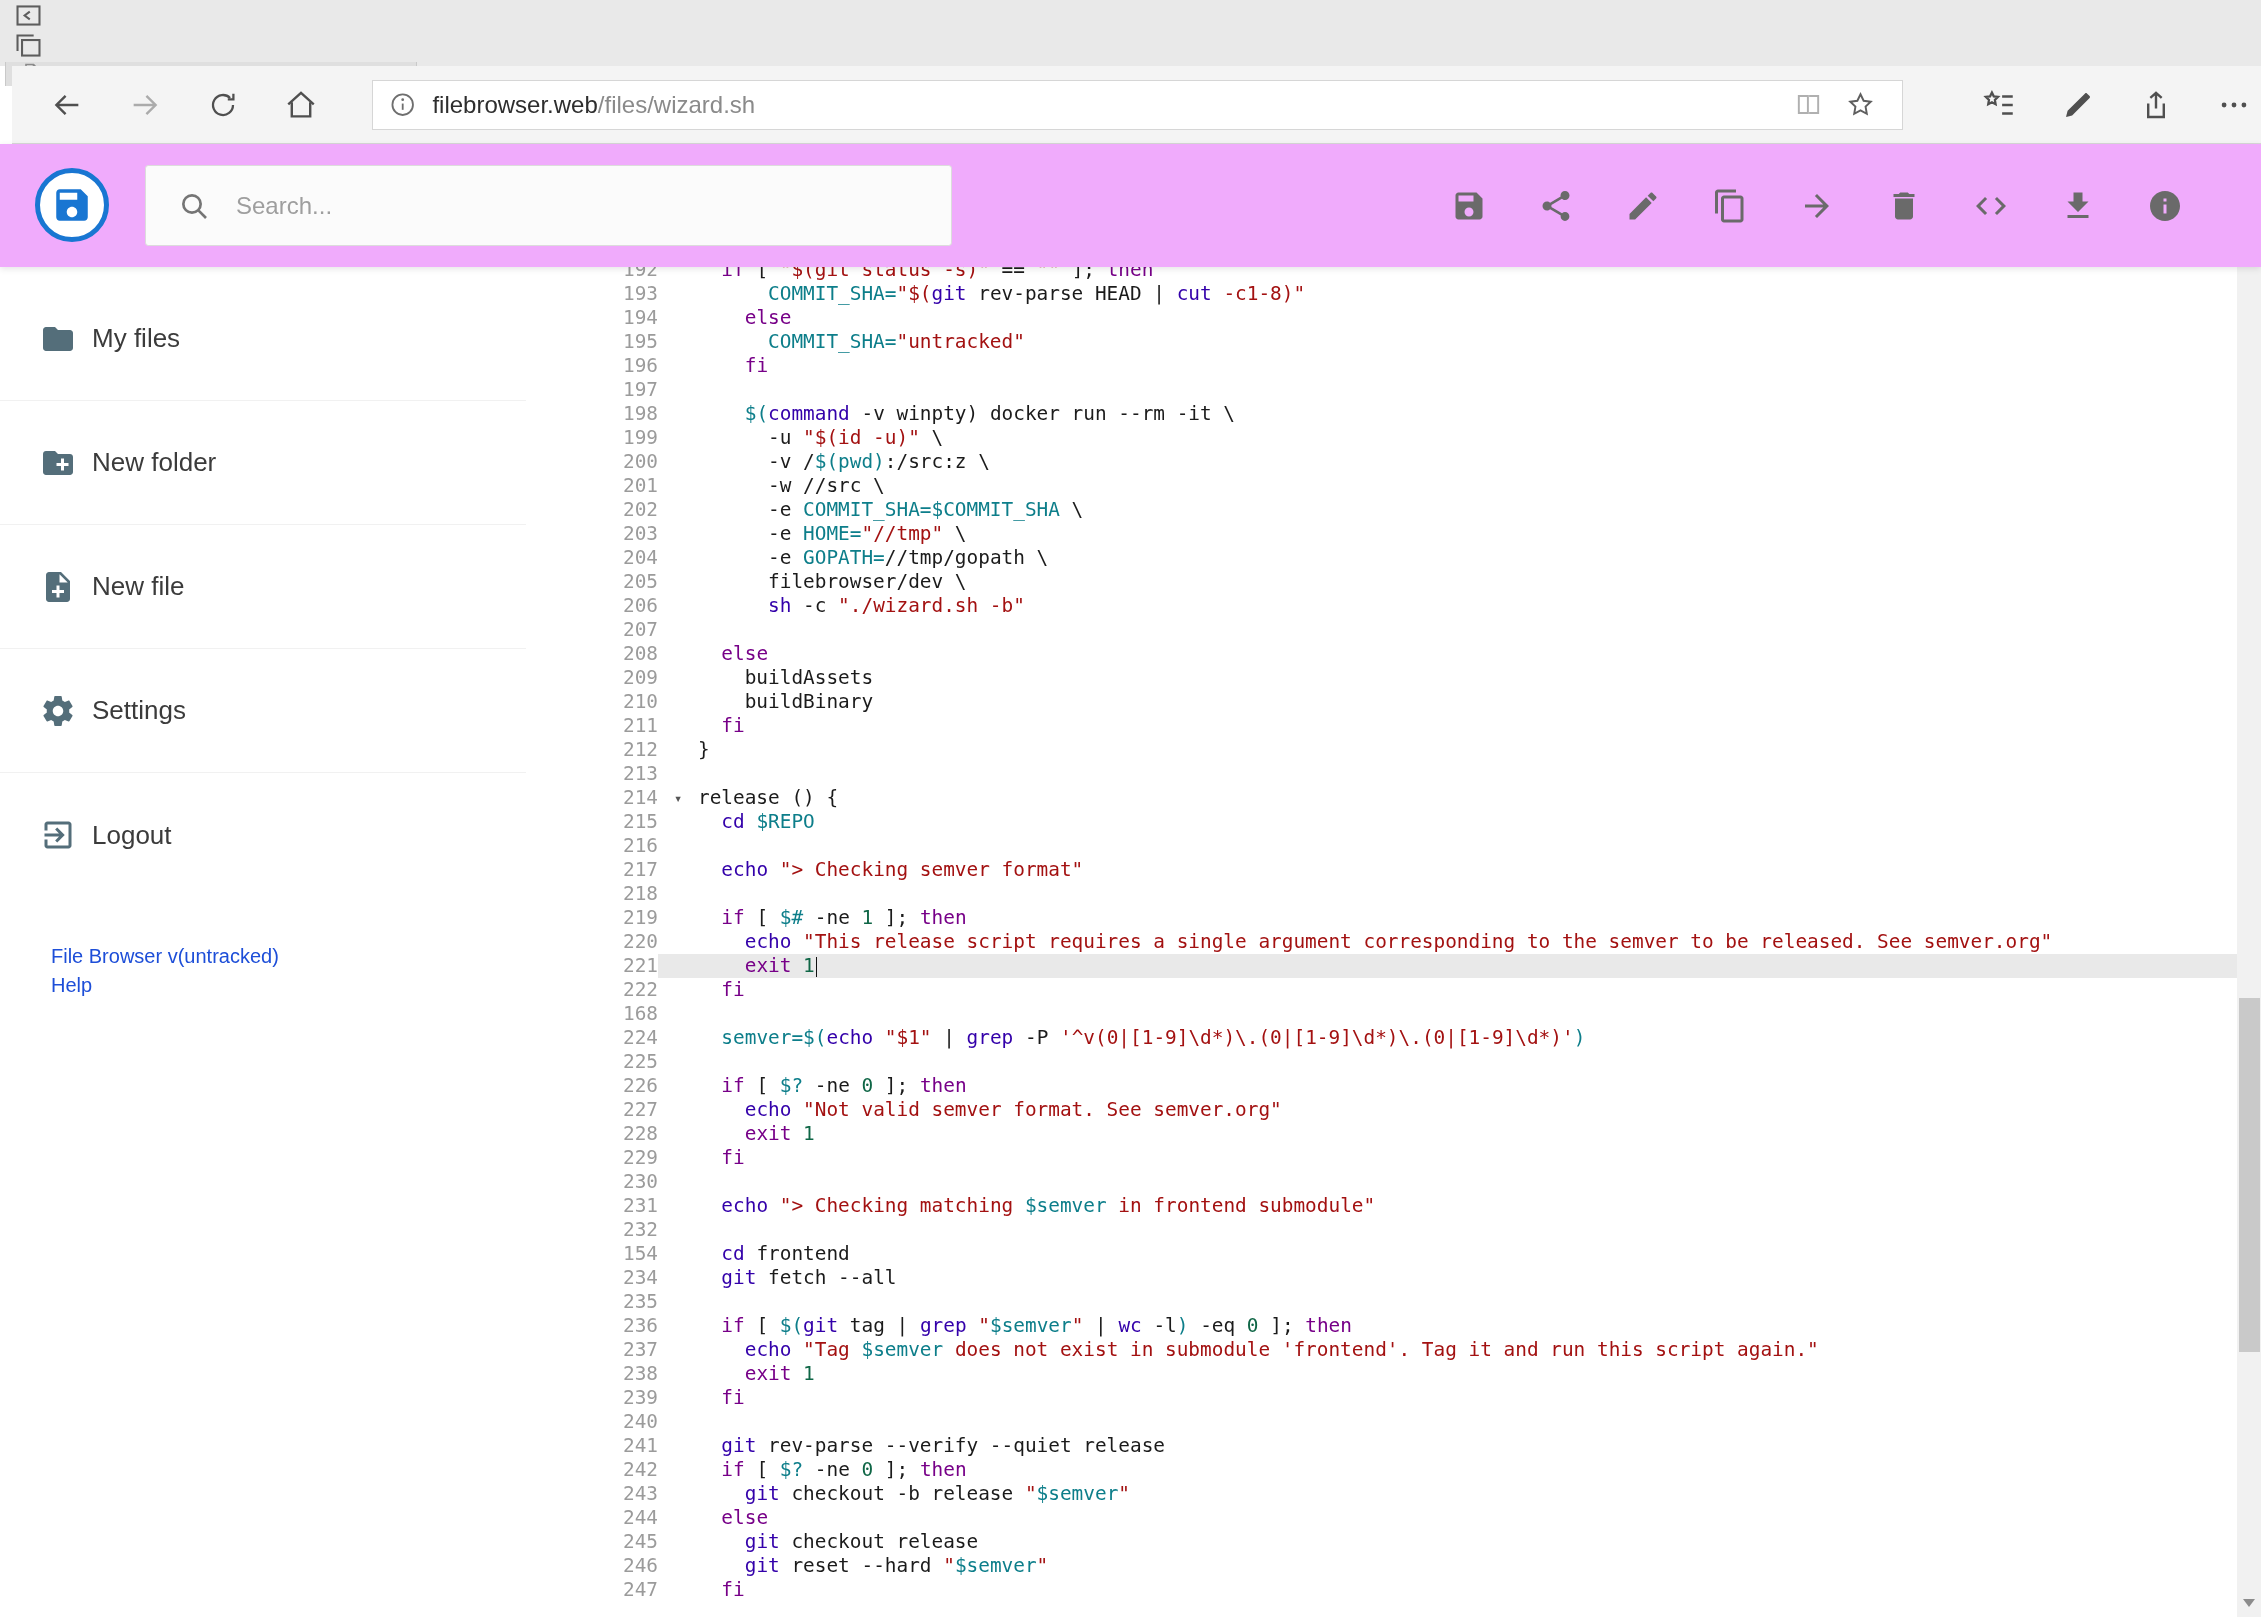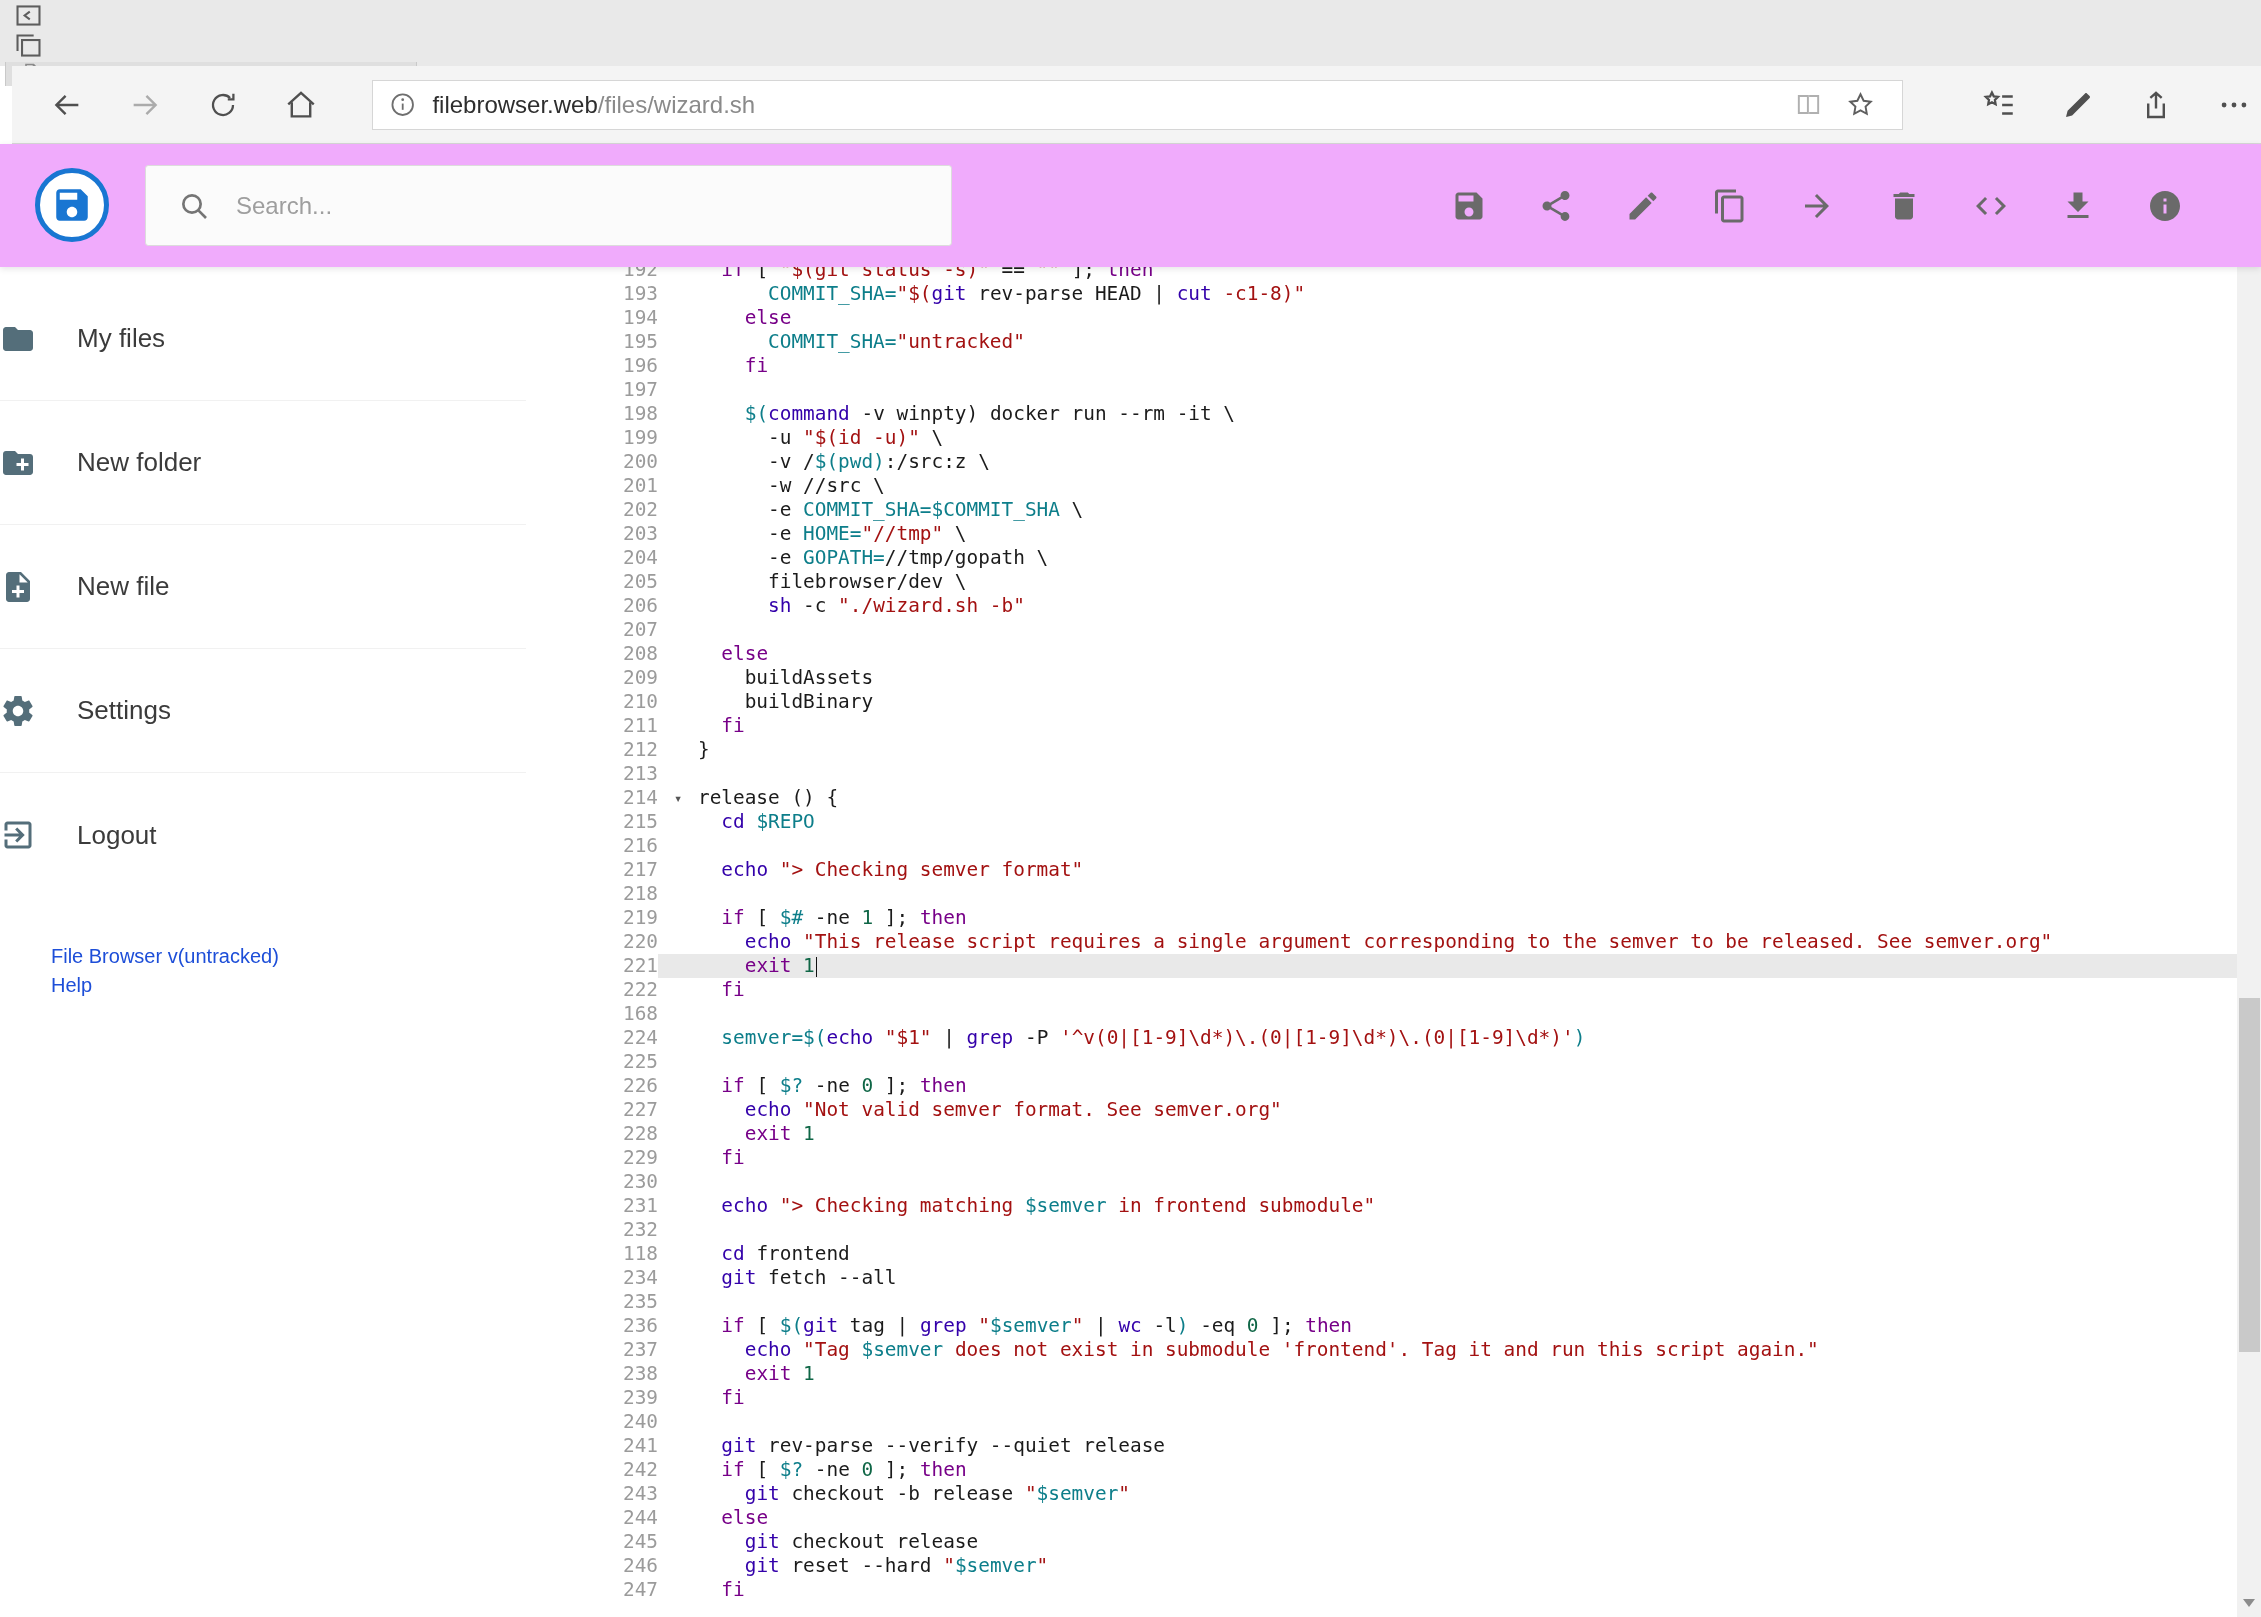--- a/index.html
+++ b/index.html
@@ -60,21 +60,21 @@
   }
   .searchbox input::placeholder{color:#9e9e9e;}
   .actions{
     position:absolute;right:78px;top:0;height:123px;display:flex;align-items:center;gap:51px;
   }
   .act-btn{width:36px;height:36px;display:flex;align-items:center;justify-content:center;}
   
   .sidebar{position:absolute;left:0;top:266px;width:526px;bottom:0;background:#fff;}
   .side-items{padding-top:11.3px;}
   .side-item{
-    height:124px;display:flex;align-items:center;gap:41px;
+    height:124px;display:flex;align-items:center;padding-left:40px;gap:16px;
     border-bottom:0.8px solid #f1f1f1;cursor:pointer;box-sizing:border-box;
   }
   .side-item:last-child{border-bottom:none;}
   .side-label{font-size:26px;color:#3b3b3b;}
   .side-footer{margin:45px 0 0 51px;font-size:20px;color:#1d4ed8;line-height:29px;}
   
   .editor{
     position:absolute;left:526px;top:266px;right:24px;bottom:0;background:#fff;overflow:hidden;
   }
   .cm-content{margin-top:-8px;}
@@ -366,21 +366,21 @@
       <div class="cm-row"><span class="cm-num">168</span><span class="cm-fold"></span><span class="cm-code"></span></div>
       <div class="cm-row"><span class="cm-num">224</span><span class="cm-fold"></span><span class="cm-code"><span class="tk-p">  </span><span class="tk-d">semver=</span><span class="tk-d">$(</span><span class="tk-b">echo</span><span class="tk-p"> </span><span class="tk-s">"$1"</span><span class="tk-p"> | </span><span class="tk-b">grep</span><span class="tk-p"> -P </span><span class="tk-s">'^v(0|[1-9]\d*)\.(0|[1-9]\d*)\.(0|[1-9]\d*)'</span><span class="tk-d">)</span></span></div>
       <div class="cm-row"><span class="cm-num">225</span><span class="cm-fold"></span><span class="cm-code"></span></div>
       <div class="cm-row"><span class="cm-num">226</span><span class="cm-fold"></span><span class="cm-code"><span class="tk-p">  </span><span class="tk-k">if</span><span class="tk-p"> [ </span><span class="tk-d">$?</span><span class="tk-p"> -ne </span><span class="tk-n">0</span><span class="tk-p"> ]; </span><span class="tk-k">then</span></span></div>
       <div class="cm-row"><span class="cm-num">227</span><span class="cm-fold"></span><span class="cm-code"><span class="tk-p">    </span><span class="tk-b">echo</span><span class="tk-p"> </span><span class="tk-s">"Not valid semver format. See semver.org"</span></span></div>
       <div class="cm-row"><span class="cm-num">228</span><span class="cm-fold"></span><span class="cm-code"><span class="tk-p">    </span><span class="tk-k">exit</span><span class="tk-p"> </span><span class="tk-n">1</span></span></div>
       <div class="cm-row"><span class="cm-num">229</span><span class="cm-fold"></span><span class="cm-code"><span class="tk-p">  </span><span class="tk-k">fi</span></span></div>
       <div class="cm-row"><span class="cm-num">230</span><span class="cm-fold"></span><span class="cm-code"></span></div>
       <div class="cm-row"><span class="cm-num">231</span><span class="cm-fold"></span><span class="cm-code"><span class="tk-p">  </span><span class="tk-b">echo</span><span class="tk-p"> </span><span class="tk-s">"&gt; Checking matching </span><span class="tk-d">$semver</span><span class="tk-s"> in frontend submodule"</span></span></div>
       <div class="cm-row"><span class="cm-num">232</span><span class="cm-fold"></span><span class="cm-code"></span></div>
-      <div class="cm-row"><span class="cm-num">118</span><span class="cm-fold"></span><span class="cm-code"><span class="tk-p">  </span><span class="tk-b">cd</span><span class="tk-p"> frontend</span></span></div>
+      <div class="cm-row"><span class="cm-num">154</span><span class="cm-fold"></span><span class="cm-code"><span class="tk-p">  </span><span class="tk-b">cd</span><span class="tk-p"> frontend</span></span></div>
       <div class="cm-row"><span class="cm-num">234</span><span class="cm-fold"></span><span class="cm-code"><span class="tk-p">  </span><span class="tk-b">git</span><span class="tk-p"> fetch --all</span></span></div>
       <div class="cm-row"><span class="cm-num">235</span><span class="cm-fold"></span><span class="cm-code"></span></div>
       <div class="cm-row"><span class="cm-num">236</span><span class="cm-fold"></span><span class="cm-code"><span class="tk-p">  </span><span class="tk-k">if</span><span class="tk-p"> [ </span><span class="tk-d">$(</span><span class="tk-b">git</span><span class="tk-p"> tag | </span><span class="tk-b">grep</span><span class="tk-p"> </span><span class="tk-s">"</span><span class="tk-d">$semver</span><span class="tk-s">"</span><span class="tk-p"> | </span><span class="tk-b">wc</span><span class="tk-p"> -l</span><span class="tk-d">)</span><span class="tk-p"> -eq </span><span class="tk-n">0</span><span class="tk-p"> ]; </span><span class="tk-k">then</span></span></div>
       <div class="cm-row"><span class="cm-num">237</span><span class="cm-fold"></span><span class="cm-code"><span class="tk-p">    </span><span class="tk-b">echo</span><span class="tk-p"> </span><span class="tk-s">"Tag </span><span class="tk-d">$semver</span><span class="tk-s"> does not exist in submodule 'frontend'. Tag it and run this script again."</span></span></div>
       <div class="cm-row"><span class="cm-num">238</span><span class="cm-fold"></span><span class="cm-code"><span class="tk-p">    </span><span class="tk-k">exit</span><span class="tk-p"> </span><span class="tk-n">1</span></span></div>
       <div class="cm-row"><span class="cm-num">239</span><span class="cm-fold"></span><span class="cm-code"><span class="tk-p">  </span><span class="tk-k">fi</span></span></div>
       <div class="cm-row"><span class="cm-num">240</span><span class="cm-fold"></span><span class="cm-code"></span></div>
       <div class="cm-row"><span class="cm-num">241</span><span class="cm-fold"></span><span class="cm-code"><span class="tk-p">  </span><span class="tk-b">git</span><span class="tk-p"> rev-parse --verify --quiet release</span></span></div>
       <div class="cm-row"><span class="cm-num">242</span><span class="cm-fold"></span><span class="cm-code"><span class="tk-p">  </span><span class="tk-k">if</span><span class="tk-p"> [ </span><span class="tk-d">$?</span><span class="tk-p"> -ne </span><span class="tk-n">0</span><span class="tk-p"> ]; </span><span class="tk-k">then</span></span></div>
       <div class="cm-row"><span class="cm-num">243</span><span class="cm-fold"></span><span class="cm-code"><span class="tk-p">    </span><span class="tk-b">git</span><span class="tk-p"> checkout -b release </span><span class="tk-s">"</span><span class="tk-d">$semver</span><span class="tk-s">"</span></span></div>

